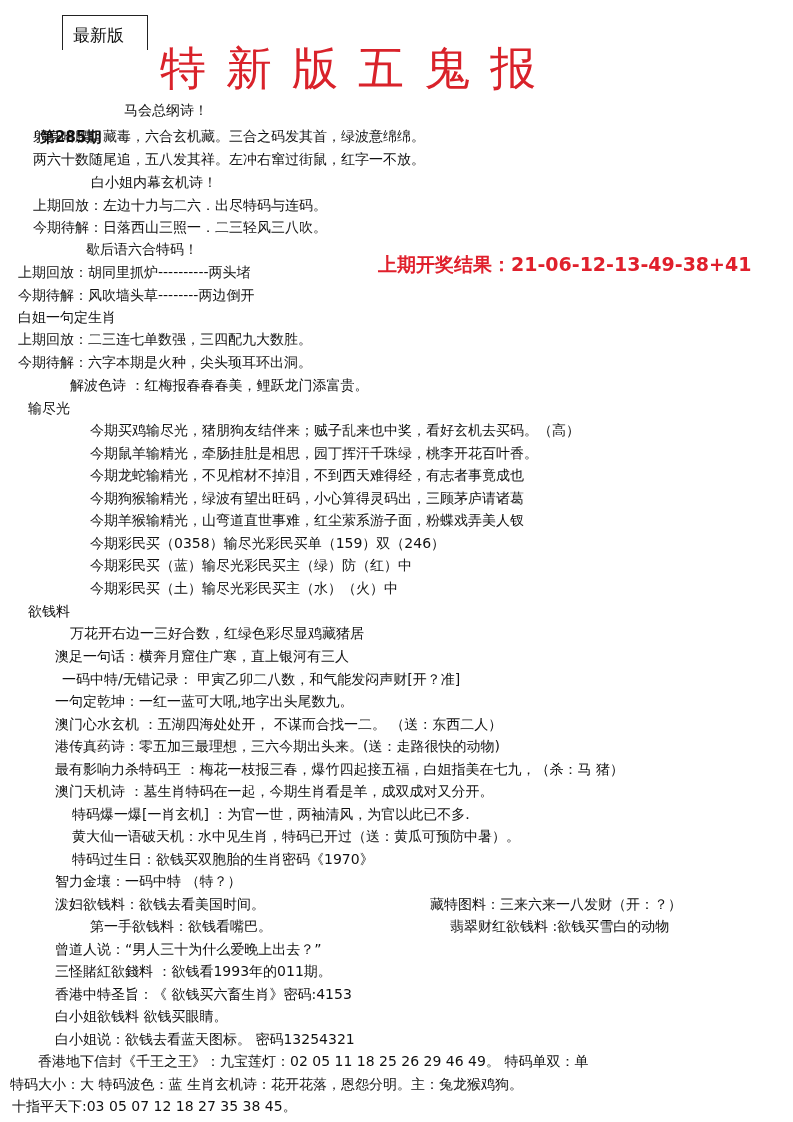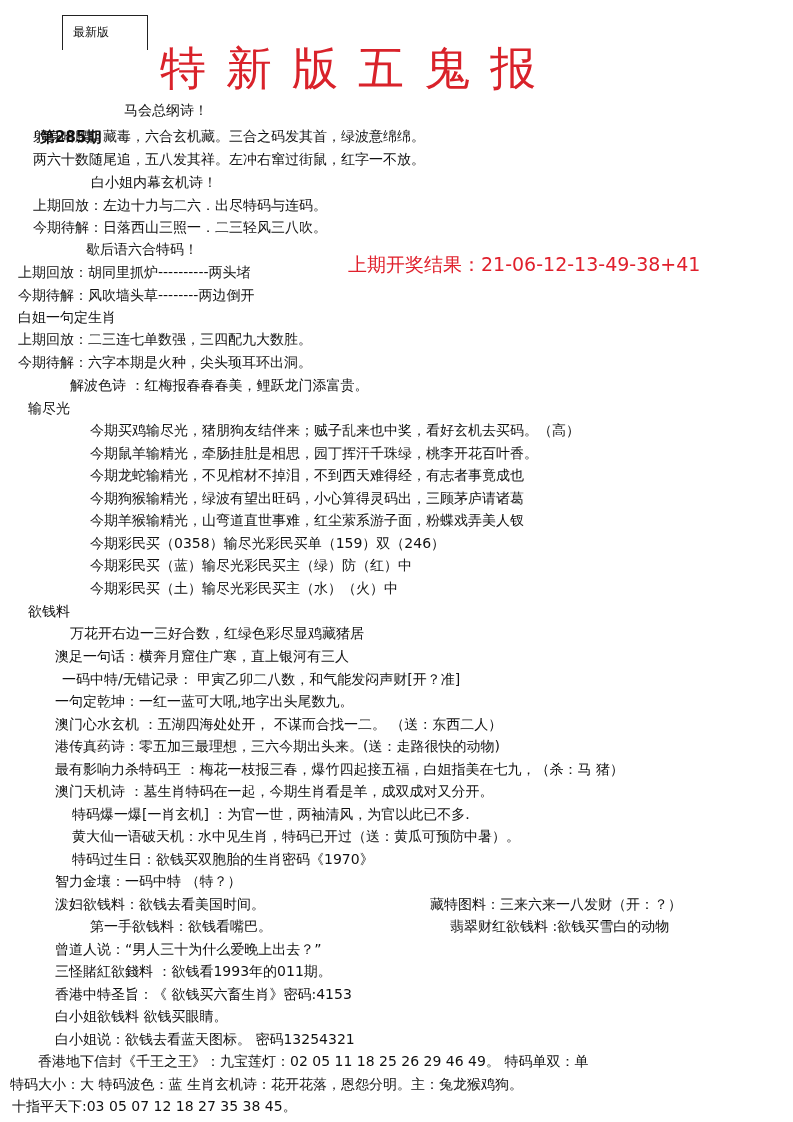--- a/index.html
+++ b/index.html
@@ -5,29 +5,29 @@
   html, body { margin: 0; padding: 0; background: #ffffff; }
   body {
     width: 793px; height: 1122px; position: relative; overflow: hidden;
     font-family: "DejaVu Sans", "Liberation Sans", sans-serif;
     color: #111111;
   }
   .badge-box {
     position: absolute; left: 62px; top: 15px; width: 84px; height: 34px;
     border-left: 1px solid #222; border-top: 1px solid #222; border-right: 1px solid #222;
   }
-  .badge-text { position: absolute; left: 10px; top: 8px; font-size: 12px; color: #111; }
+  .badge-text { position: absolute; left: 10px; top: 8px; font-size: 17px; color: #111; }
   .main-title {
     position: absolute; left: 160px; top: 40px; font-size: 46px; color: #d9222a;
     letter-spacing: 20px; font-family: "DejaVu Serif", "Liberation Serif", serif; line-height: 56px;
   }
   .issue { position: absolute; left: 40px; top: 82px; font-size: 15px; font-weight: bold; margin-top: 46px; }
   .ln { position: absolute; font-size: 14px; line-height: 18px; white-space: nowrap; }
   .result {
-    position: absolute; left: 348px; top: 252px; font-size: 19px; color: #e0202c; white-space: nowrap;
+    position: absolute; left: 378px; top: 252px; font-size: 19px; color: #e0202c; white-space: nowrap; font-weight: bold;
   }
 </style>
 </head>
 <body>
 
 <div class="badge-box">
   <span class="badge-text">最新版</span>
 </div>
 <div class="main-title">特新版五鬼报</div>
 <div class="issue">第285期</div>

